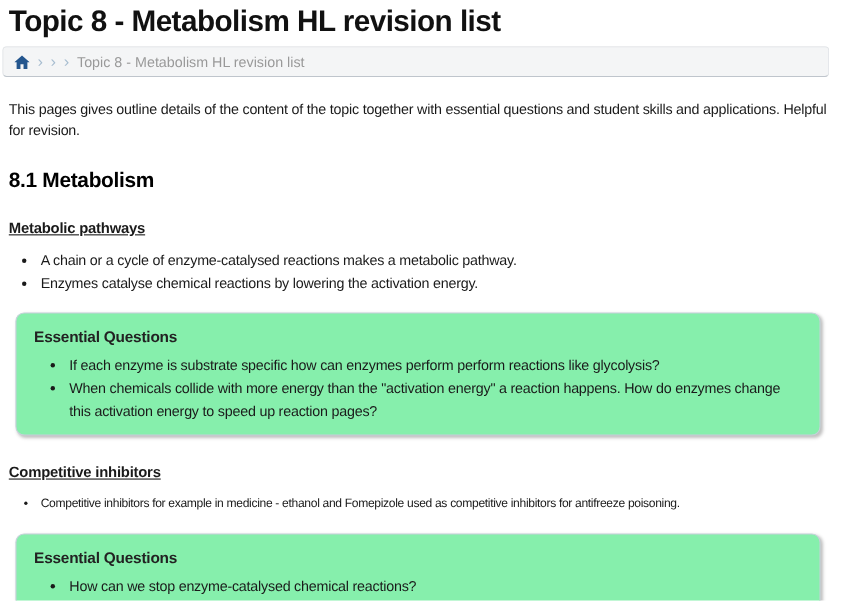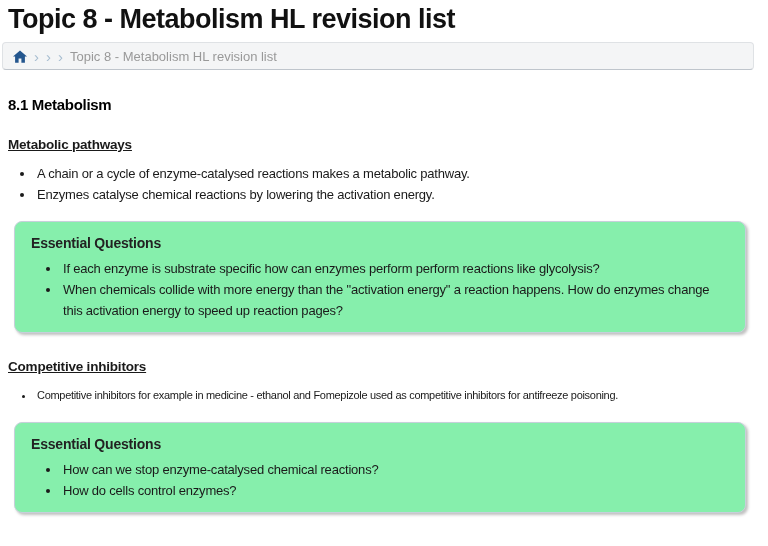--- a/index.html
+++ b/index.html
@@ -36,21 +36,21 @@
   .home-link svg { display: block; }
 
   
   .content { padding: 0 8px; }
   .intro {
     margin: 20px 0 0 0;
     font-size: 13px; line-height: 19px; letter-spacing: -0.2px;
     max-width: 752px;
   }
   .section-heading {
-    font-size: 15px; font-weight: bold; color: #000;
+    font-size: 19px; font-weight: bold; color: #000;
     margin: 26px 0 0 0; letter-spacing: -0.3px;
   }
   .sub-heading {
     font-size: 13.5px; text-decoration: underline;
     margin: 24px 0 0 0; letter-spacing: -0.2px;
   }
   ul.bullets {
     margin: 11px 0 0 0; padding: 0 0 0 27px;
     font-size: 13px; line-height: 21px; letter-spacing: -0.2px;
   }
@@ -89,20 +89,21 @@
     </span>
   </a>
   <span class="crumb-sep">›</span>
   <span class="crumb-sep">›</span>
   <span class="crumb-sep">›</span>
   <span class="crumb-current">Topic 8 - Metabolism HL revision list</span>
 </nav>
 
 <main class="content">
 
+  <p class="intro">This pages gives outline details of the content of the topic together with essential questions and student skills and applications. Helpful for revision.</p>
 
   <h2 class="section-heading">8.1 Metabolism</h2>
 
   <h3 class="sub-heading">Metabolic pathways</h3>
   <ul class="bullets">
     <li>A chain or a cycle of enzyme-catalysed reactions makes a metabolic pathway.</li>
     <li>Enzymes catalyse chemical reactions by lowering the activation energy.</li>
   </ul>
 
   <section class="eq-box">

